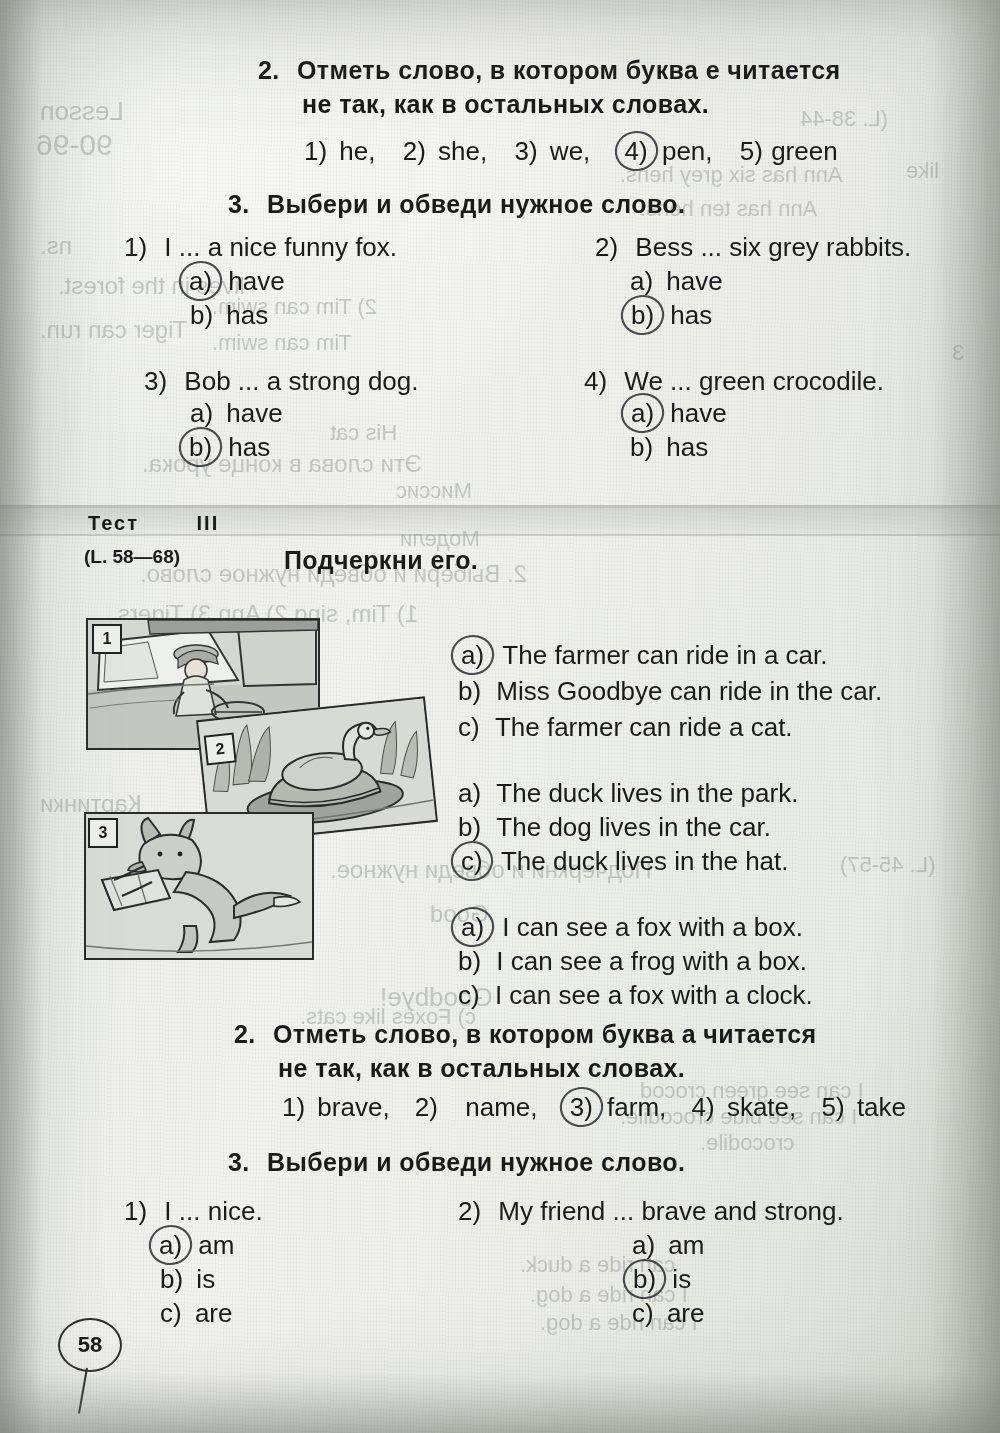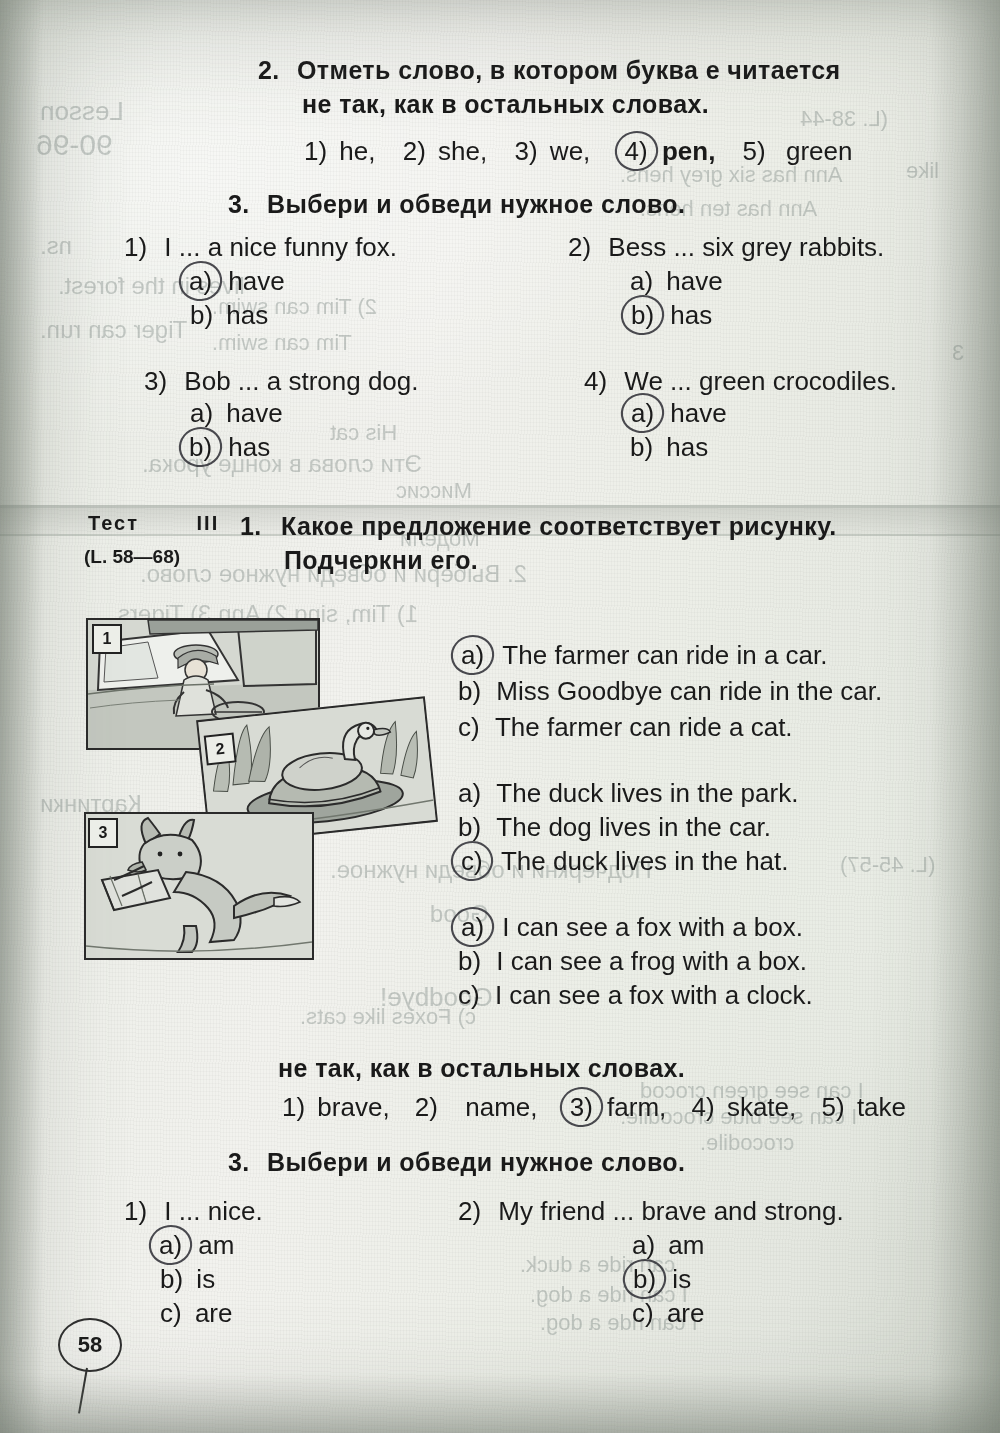--- a/index.html
+++ b/index.html
@@ -241,44 +241,44 @@
     <div class="blk ru" style="left:302px; top:90px; font-size:25px;">не так, как в остальных словах.</div>
 
     <div class="blk en" style="left:304px; top:136px; font-size:26px;">
       <span>1)</span>
       <span style="margin-left:5px;">he,</span>
       <span style="margin-left:20px;">2)</span>
       <span style="margin-left:5px;">she,</span>
       <span style="margin-left:20px;">3)</span>
       <span style="margin-left:5px;">we,</span>
       <span class="circled" style="margin-left:24px;">4)</span>
-      <span style="margin-left:4px;font-weight:bold;">pen,</span>
+      <span style="margin-left:4px;">pen,</span>
       <span style="margin-left:20px;">5)</span>
-      <span style="margin-left:13px;">green</span>
+      <span style="margin-left:1px;">green</span>
     </div>
 
     <div class="blk ru" style="left:228px; top:190px; font-size:25px;">
       <span class="num">3.</span>
       <span style="margin-left:10px;">Выбери и обведи нужное слово.</span>
     </div>
 
     <div class="blk en" style="left:124px; top:232px; font-size:26px;">
       <span>1)</span>
       <span style="margin-left:10px;">I ... a nice funny fox.</span>
     </div>
     <div class="blk en" style="left:186px; top:266px; font-size:26px;">
       <span class="circled">a)</span>
       <span style="margin-left:6px;">have</span>
     </div>
     <div class="blk en" style="left:190px; top:300px; font-size:26px;">
       <span>b)</span>
       <span style="margin-left:6px;">has</span>
     </div>
 
-    <div class="blk en" style="left:568px; top:232px; font-size:26px;">
+    <div class="blk en" style="left:595px; top:232px; font-size:26px;">
       <span>2)</span>
       <span style="margin-left:10px;">Bess ... six grey rabbits.</span>
     </div>
     <div class="blk en" style="left:630px; top:266px; font-size:26px;">
       <span>a)</span>
       <span style="margin-left:6px;">have</span>
     </div>
     <div class="blk en" style="left:628px; top:300px; font-size:26px;">
       <span class="circled">b)</span>
       <span style="margin-left:6px;">has</span>
@@ -292,45 +292,41 @@
       <span>a)</span>
       <span style="margin-left:6px;">have</span>
     </div>
     <div class="blk en" style="left:186px; top:432px; font-size:26px;">
       <span class="circled">b)</span>
       <span style="margin-left:6px;">has</span>
     </div>
 
     <div class="blk en" style="left:584px; top:366px; font-size:26px;">
       <span>4)</span>
-      <span style="margin-left:10px;">We ... green crocodiles.</span>
+      <span style="margin-left:10px;">We ... green crocodile.</span>
     </div>
     <div class="blk en" style="left:628px; top:398px; font-size:26px;">
       <span class="circled">a)</span>
       <span style="margin-left:6px;">have</span>
     </div>
     <div class="blk en" style="left:630px; top:432px; font-size:26px;">
       <span>b)</span>
       <span style="margin-left:6px;">has</span>
     </div>
 
     <div class="test-rule-a"></div>
     <div class="test-band"></div>
     <div class="test-rule-b"></div>
 
     <div class="test-label ru">
       <span>Тест</span>
       <span style="margin-left:10px;padding-left:40px;">III</span>
     </div>
     <div class="test-range">(L. 58—68)</div>
 
-    <div class="blk ru" style="left:240px; top:512px; font-size:25px;">
-      <span class="num">1.</span>
-      <span style="margin-left:12px;">Какое предложение соответствует рисунку.</span>
-    </div>
     <div class="blk ru" style="left:284px; top:546px; font-size:25px;">Подчеркни его.</div>
 
     <div class="pics">
 
       <div class="pic" id="pic1">
         <svg class="sketch" viewBox="0 0 230 128" preserveAspectRatio="none">
           <rect x="0" y="0" width="230" height="128" fill="#d5d8d1"></rect>
           <path d="M0 70 L230 62 L230 128 L0 128 Z" fill="#c3c7bf"></path>
           <path d="M12 22 L120 10 L150 60 L10 70 Z" fill="#eef0ec" stroke="#333" stroke-width="2"></path>
           <path d="M18 28 L60 22 L70 58 L16 62 Z" fill="#e2e6e1" stroke="#555" stroke-width="1"></path>
@@ -429,20 +425,24 @@
     </div>
     <div class="blk en" style="left:458px; top:912px; font-size:26px;">
       <span class="circled">a)</span>
       <span style="margin-left:8px;">I can see a fox with a box.</span>
     </div>
     <div class="blk en" style="left:458px; top:980px; font-size:26px;">
       <span>c)</span>
       <span style="margin-left:8px;">I can see a fox with a clock.</span>
     </div>
 
+    <div class="blk ru" style="left:234px; top:1020px; font-size:25px;">
+      <span class="num">2.</span>
+      <span style="margin-left:10px;">Отметь слово, в котором буква a читается</span>
+    </div>
     <div class="blk ru" style="left:278px; top:1054px; font-size:25px;">не так, как в остальных словах.</div>
 
     <div class="blk en" style="left:282px; top:1092px; font-size:26px;">
       <span>1)</span>
       <span style="margin-left:5px;">brave,</span>
       <span style="margin-left:18px;">2)</span>
       <span style="margin-left:20px;">name,</span>
       <span class="circled" style="margin-left:22px;">3)</span>
       <span style="margin-left:4px;">farm,</span>
       <span style="margin-left:18px;">4)</span>

